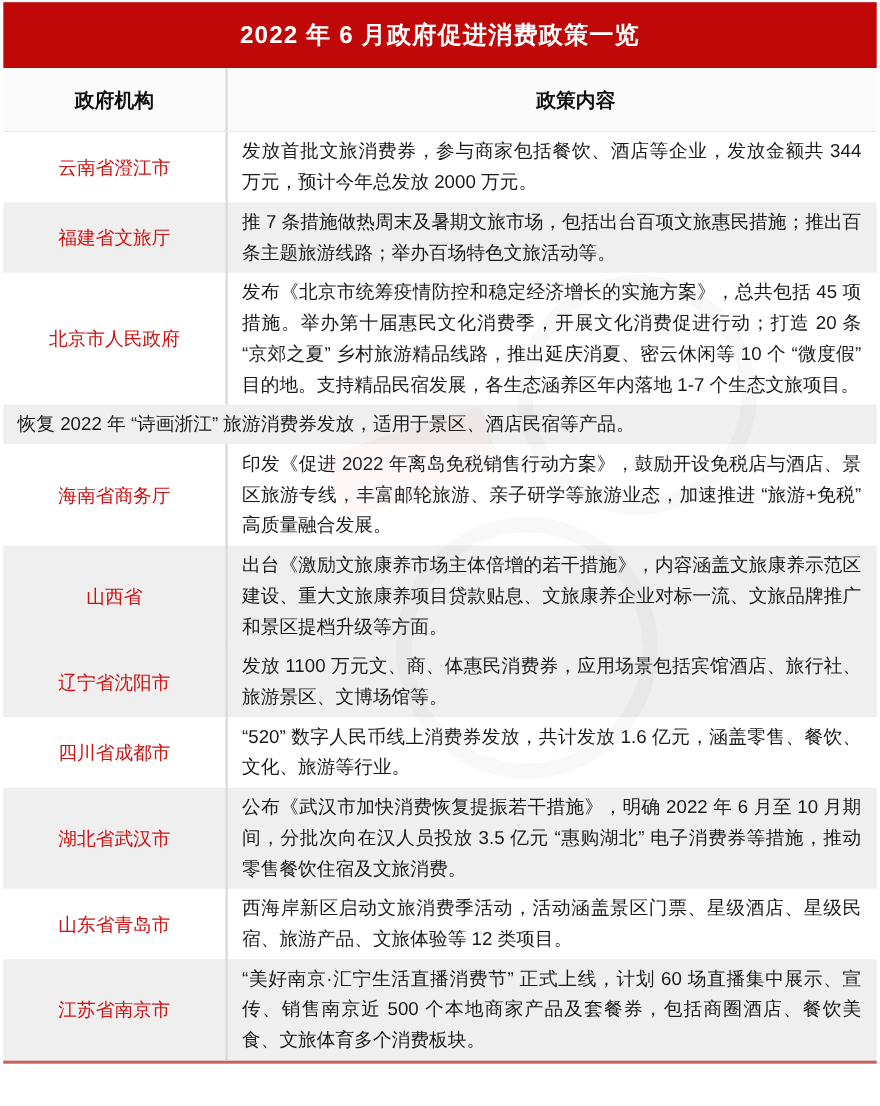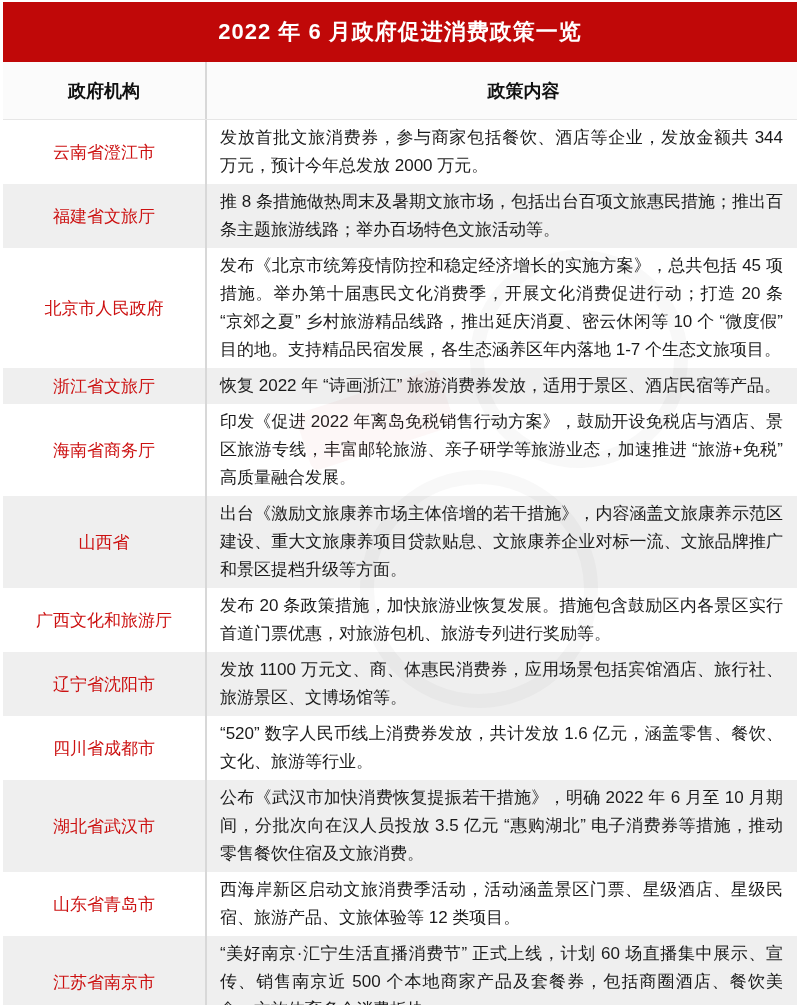--- a/index.html
+++ b/index.html
@@ -92,41 +92,36 @@
       <div class="th th-left">政府机构</div>
       <div class="th th-right">政策内容</div>
     </div>
     <div id="tbody">
         <div class="trow">
           <div class="cell-agency">云南省澄江市</div>
           <div class="cell-policy">发放首批文旅消费券，参与商家包括餐饮、酒店等企业，发放金额共 344 万元，预计今年总发放 2000 万元。</div>
         </div>
         <div class="trow alt">
           <div class="cell-agency">福建省文旅厅</div>
-          <div class="cell-policy">推 8 条措施做热周末及暑期文旅市场，包括出台百项文旅惠民措施；推出百条主题旅游线路；举办百场特色文旅活动等。</div>
+          <div class="cell-policy">推 7 条措施做热周末及暑期文旅市场，包括出台百项文旅惠民措施；推出百条主题旅游线路；举办百场特色文旅活动等。</div>
         </div>
         <div class="trow">
           <div class="cell-agency">北京市人民政府</div>
           <div class="cell-policy">发布《北京市统筹疫情防控和稳定经济增长的实施方案》，总共包括 45 项措施。举办第十届惠民文化消费季，开展文化消费促进行动；打造 20 条 “京郊之夏” 乡村旅游精品线路，推出延庆消夏、密云休闲等 10 个 “微度假” 目的地。支持精品民宿发展，各生态涵养区年内落地 1-7 个生态文旅项目。</div>
         </div>
         <div class="trow alt">
-          <div class="cell-agency">浙江省文旅厅</div>
           <div class="cell-policy">恢复 2022 年 “诗画浙江” 旅游消费券发放，适用于景区、酒店民宿等产品。</div>
         </div>
         <div class="trow">
           <div class="cell-agency">海南省商务厅</div>
           <div class="cell-policy">印发《促进 2022 年离岛免税销售行动方案》，鼓励开设免税店与酒店、景区旅游专线，丰富邮轮旅游、亲子研学等旅游业态，加速推进 “旅游+免税” 高质量融合发展。</div>
         </div>
         <div class="trow alt">
           <div class="cell-agency">山西省</div>
           <div class="cell-policy">出台《激励文旅康养市场主体倍增的若干措施》，内容涵盖文旅康养示范区建设、重大文旅康养项目贷款贴息、文旅康养企业对标一流、文旅品牌推广和景区提档升级等方面。</div>
-        </div>
-        <div class="trow">
-          <div class="cell-agency">广西文化和旅游厅</div>
-          <div class="cell-policy">发布 20 条政策措施，加快旅游业恢复发展。措施包含鼓励区内各景区实行首道门票优惠，对旅游包机、旅游专列进行奖励等。</div>
         </div>
         <div class="trow alt">
           <div class="cell-agency">辽宁省沈阳市</div>
           <div class="cell-policy">发放 1100 万元文、商、体惠民消费券，应用场景包括宾馆酒店、旅行社、旅游景区、文博场馆等。</div>
         </div>
         <div class="trow">
           <div class="cell-agency">四川省成都市</div>
           <div class="cell-policy">“520” 数字人民币线上消费券发放，共计发放 1.6 亿元，涵盖零售、餐饮、文化、旅游等行业。</div>
         </div>
         <div class="trow alt">

